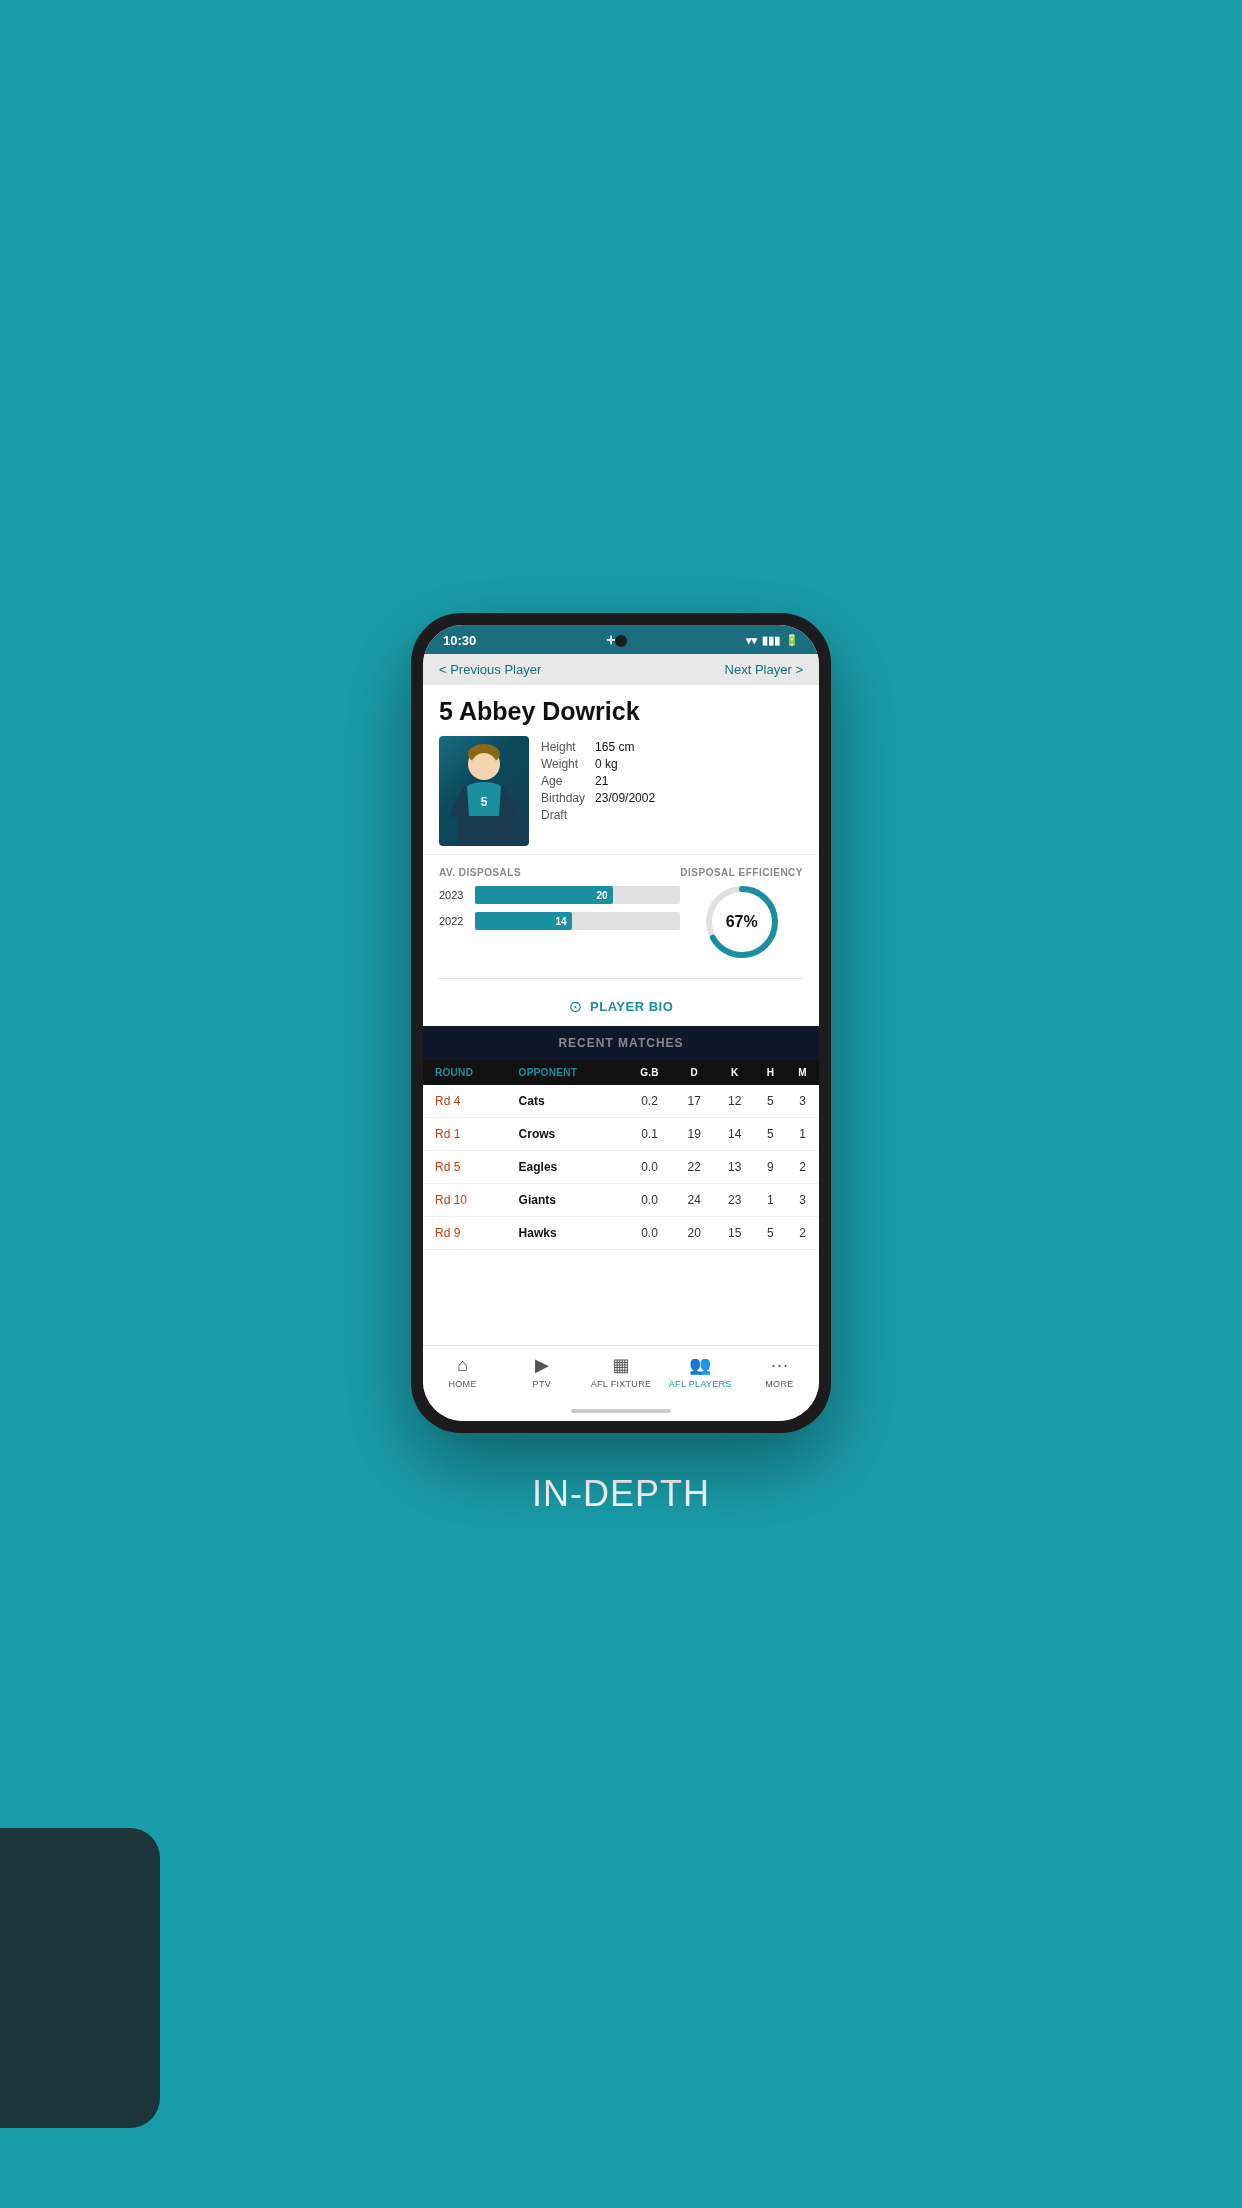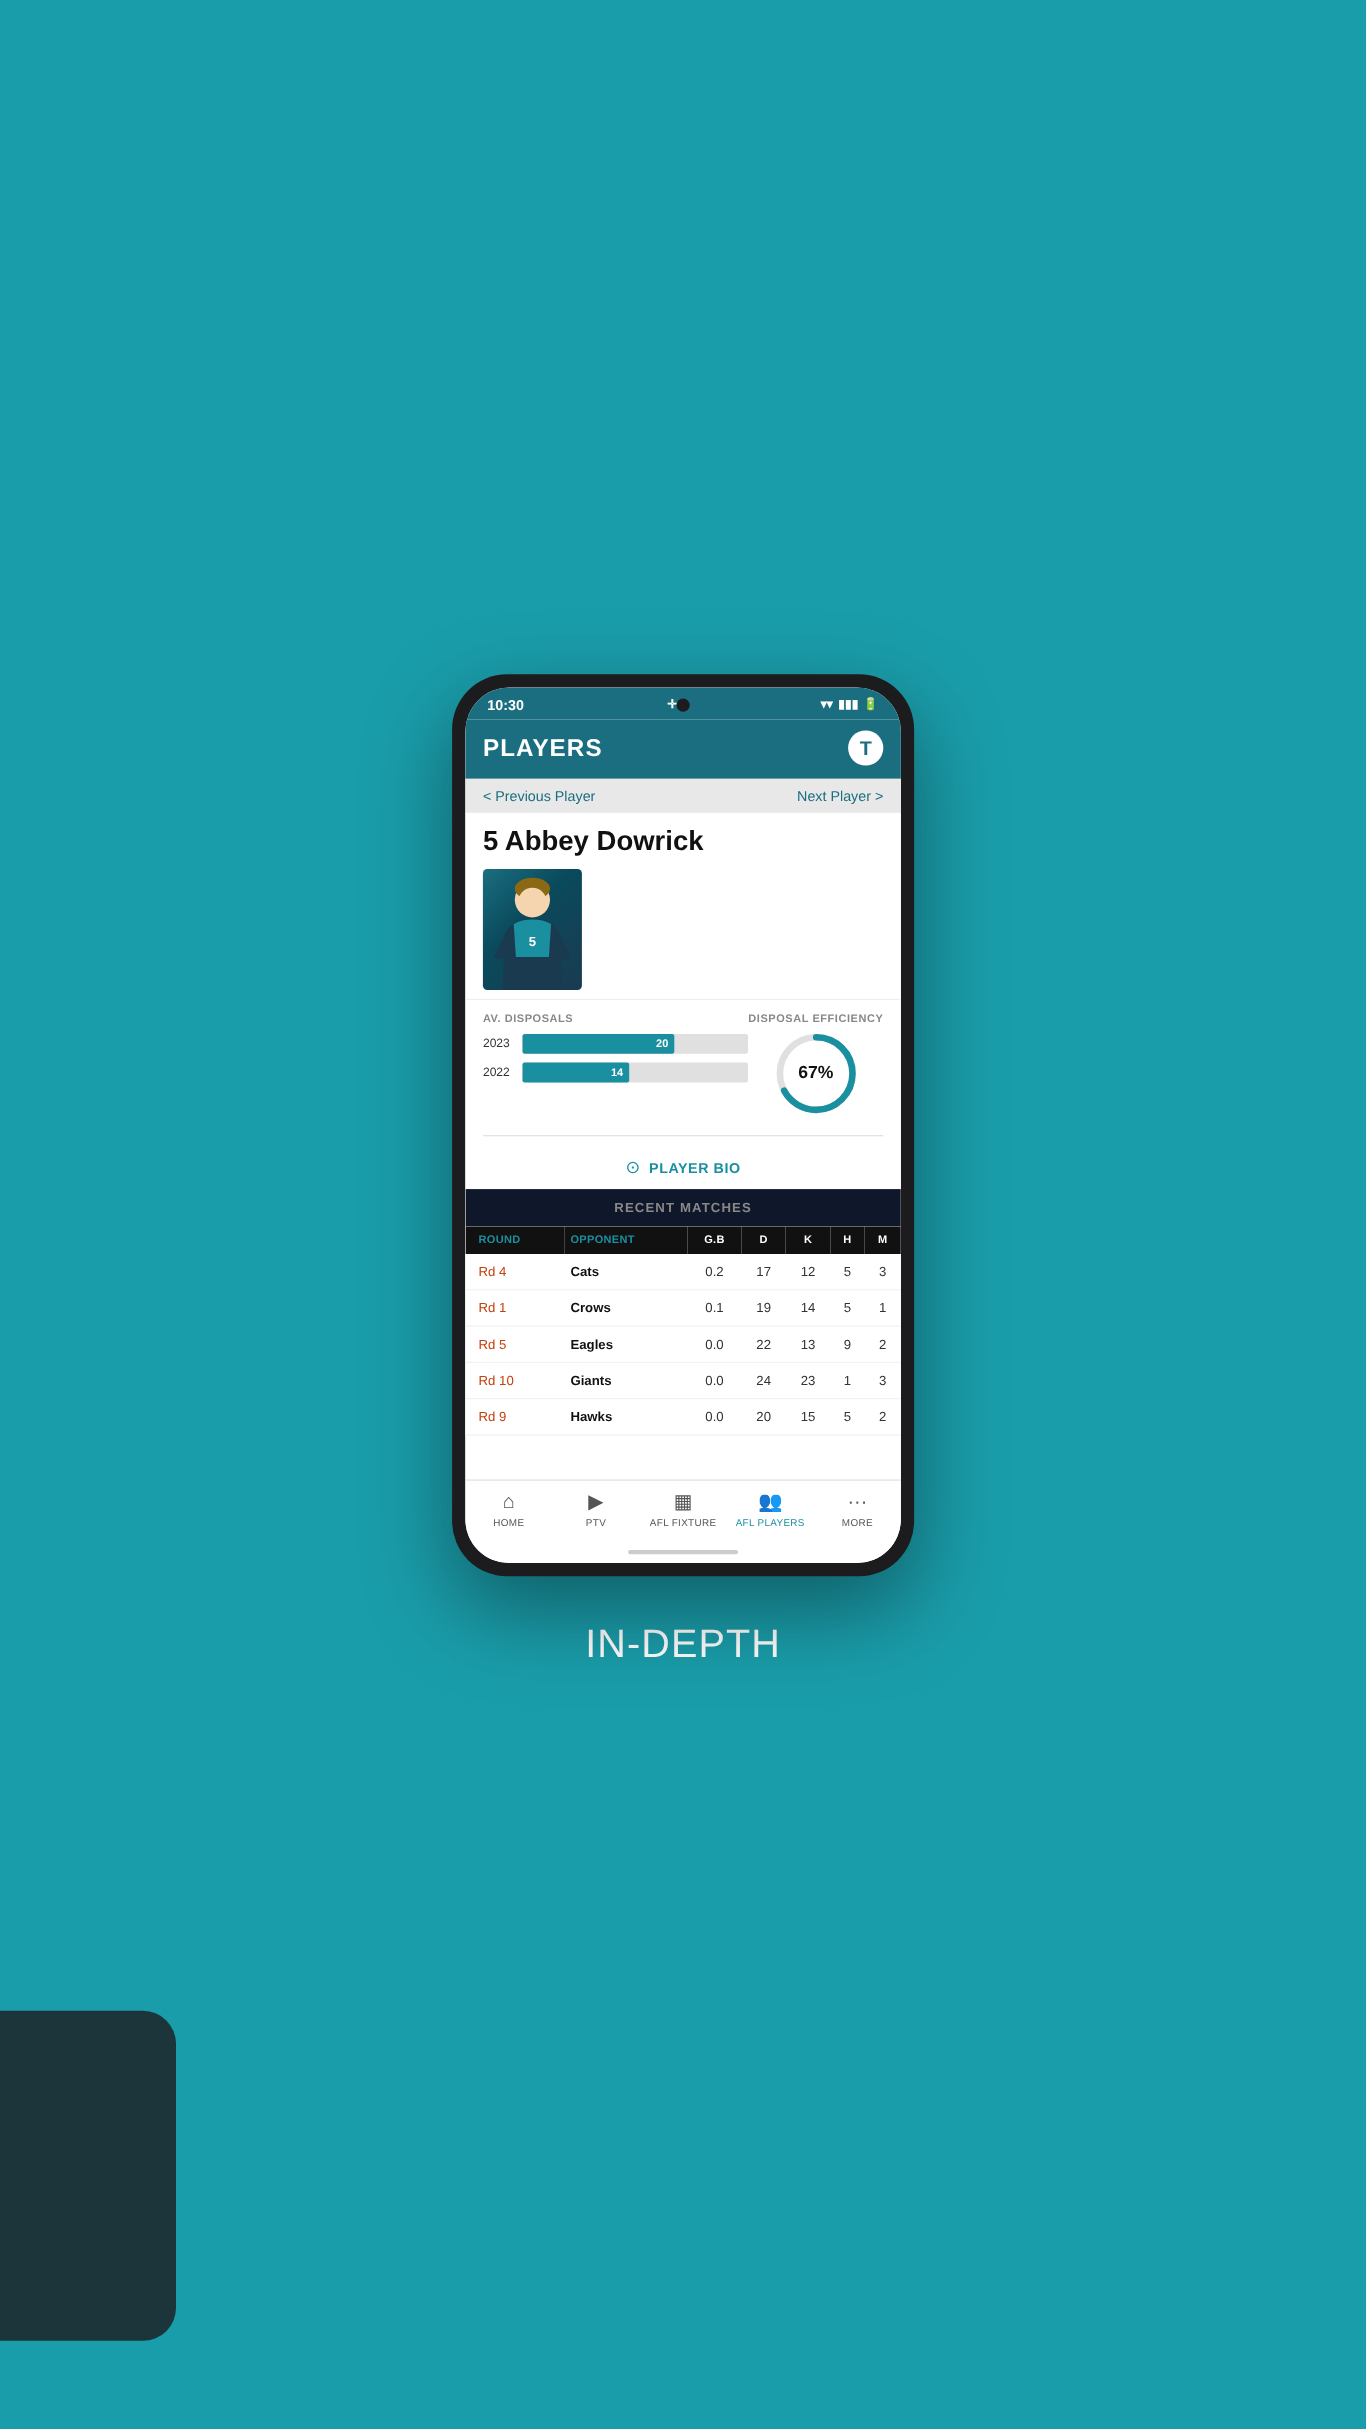--- a/index.html
+++ b/index.html
@@ -404,26 +404,20 @@
     <div class="status-bar">
       <span class="status-time">10:30</span>
       <span style="font-size:11px;">✛</span>
       <div class="status-icons">
         <span class="status-icon">▾▾</span>
         <span class="status-icon">▮▮▮</span>
         <span class="status-icon">🔋</span>
       </div>
     </div>
 
-    <div class="app-header">
-      <span class="app-title">PLAYERS</span>
-      <div class="telstra-logo">
-        <span>T</span>
-      </div>
-    </div>
 
     <div class="player-nav">
       <span class="player-nav-btn">&lt; Previous Player</span>
       <span class="player-nav-btn">Next Player &gt;</span>
     </div>
 
     <div class="scroll-content">
 
       <div class="player-header">
         <div class="player-name-number">
@@ -446,20 +440,36 @@
 
               <path d="M28 50 Q35 46 45 46 Q55 46 62 50 L60 80 L30 80 Z" fill="#1a8fa0"></path>
 
               <path d="M20 60 L10 80 L18 82 L28 65 Z" fill="#1a3a50"></path>
               <path d="M70 60 L80 80 L72 82 L62 65 Z" fill="#1a3a50"></path>
 
               <text x="45" y="70" text-anchor="middle" font-size="12" fill="#fff" font-weight="bold">5</text>
             </svg>
           </div>
 
+          <div class="player-details-grid">
+            <span class="detail-label">Height</span>
+            <span class="detail-value">165 cm</span>
+
+            <span class="detail-label">Weight</span>
+            <span class="detail-value">0 kg</span>
+
+            <span class="detail-label">Age</span>
+            <span class="detail-value">21</span>
+
+            <span class="detail-label">Birthday</span>
+            <span class="detail-value">23/09/2002</span>
+
+            <span class="detail-label">Draft</span>
+            <span class="detail-value"></span>
+          </div>
         </div>
       </div>
 
       <div class="stats-section">
         <div class="stats-row">
 
           <div class="stats-left">
             <div class="stats-col-label">AV. DISPOSALS</div>
             <div class="bar-row">
               <span class="bar-year">2023</span>

